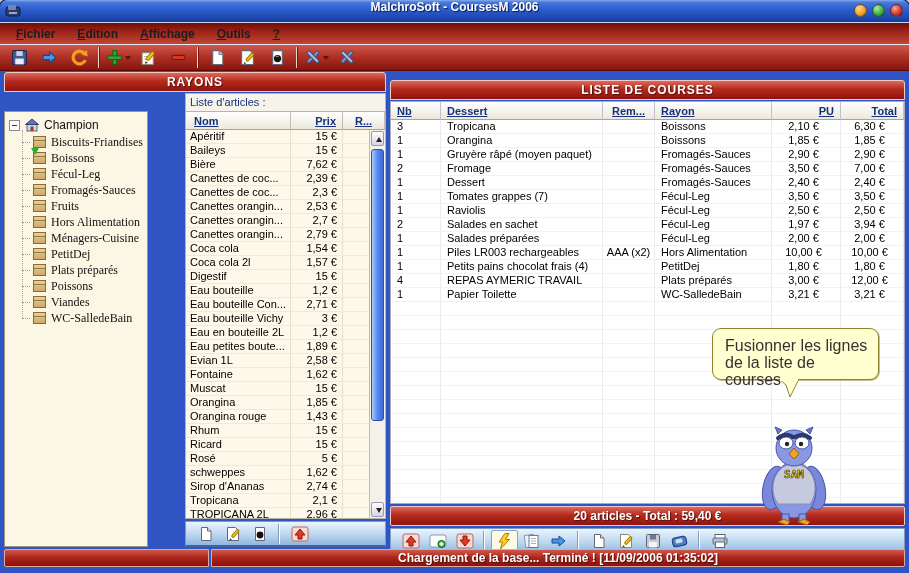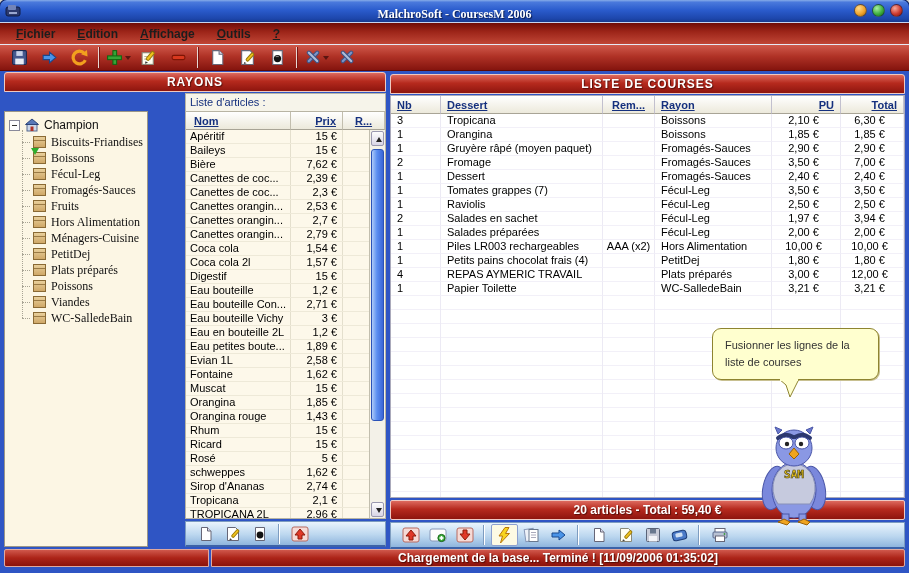--- a/index.html
+++ b/index.html
@@ -2,21 +2,21 @@
 <html><head>
 <meta charset="utf-8">
 <style>
   html,body{margin:0;padding:0;background:#d8d4c8;font-family:"Liberation Sans","DejaVu Sans",sans-serif;}
   *{box-sizing:border-box;}
   .window{position:relative;width:909px;height:573px;background:#2f55c4;border-radius:7px 7px 0 0;overflow:hidden;box-shadow:0 0 0 1px #10255e;}
 
   
   .titlebar{position:absolute;left:0;top:0;width:100%;height:22px;
     background:linear-gradient(180deg,#87ace8 0%,#4a79dc 10%,#2b5ccd 45%,#1d46ab 85%,#163a90 100%);
-    border-radius:7px 7px 0 0;display:flex;align-items:flex-end;font-family:Liberation Serif, serif;}
+    border-radius:7px 7px 0 0;display:flex;align-items:flex-start;}
   .app-icon{position:absolute;left:5px;top:3px;width:18px;height:15px;}
   .title-text{width:100%;text-align:center;color:#fff;font-size:12px;font-weight:bold;text-shadow:1px 1px 1px #0a1c50;}
   .win-buttons{position:absolute;right:6px;top:4px;display:flex;gap:5px;}
   .orb{width:13px;height:13px;border-radius:50%;border:1px solid rgba(20,30,70,.6);}
   .orb.min{background:radial-gradient(circle at 35% 30%,#ffd98a,#f0a42c 55%,#9c5e08);}
   .orb.max{background:radial-gradient(circle at 35% 30%,#a8f0a0,#3fae3f 55%,#146614);}
   .orb.close{background:radial-gradient(circle at 35% 30%,#f8a89a,#cc3a2e 55%,#771208);}
 
   
   .menubar{position:absolute;left:0;top:22px;width:100%;height:22px;
@@ -33,21 +33,21 @@
   .tb-btn{width:30px;height:23px;display:flex;align-items:center;justify-content:center;position:relative;}
   .tb-sep{width:1px;height:21px;background:#e8d8d4;margin:0 4px;box-shadow:1px 0 0 #7a1410;}
   .caret{width:0;height:0;border-left:3px solid transparent;border-right:3px solid transparent;border-top:4px solid #5a1410;margin-left:2px;}
 
   
   .panel-header{height:20px;background:linear-gradient(180deg,#dd6a5e 0%,#b62a1e 45%,#8e150e 100%);
     border:1px solid #efc9c2;border-radius:3px 3px 0 0;color:#fff;font-weight:bold;font-size:12px;
     display:flex;align-items:center;justify-content:center;letter-spacing:1px;text-shadow:1px 1px 1px #58100a;}
 
   .left-panel{position:absolute;left:4px;top:72px;width:382px;height:475px;}
-  .right-panel{position:absolute;left:390px;top:74px;width:515px;height:475px;}
+  .right-panel{position:absolute;left:390px;top:80px;width:515px;height:475px;}
 
   
   .tree{position:absolute;left:0;top:39px;width:144px;bottom:0;background:#fcf6e4;border:1px solid #9a9688;overflow:hidden;padding:4px 0 0 4px;}
   .tree-root{display:flex;align-items:center;height:18px;font-size:12px;color:#111;gap:4px;}
   .expander{width:11px;height:11px;background:#fff;border:1px solid #8a8a9a;position:relative;flex:0 0 auto;}
   .expander::after{content:"";position:absolute;left:2px;top:4px;width:5px;height:1px;background:#333;}
   .tree-children{position:relative;margin-left:22px;}
   .tree-children::before{content:"";position:absolute;left:-9px;top:-4px;bottom:8px;border-left:1px dotted #a8a494;}
   .tree-item{display:flex;align-items:center;height:16px;font-size:12px;color:#111;gap:5px;position:relative;padding-left:2px;cursor:default;font-family:Liberation Serif, serif;}
   .tree-item::before{content:"";position:absolute;left:-9px;top:8px;width:8px;border-top:1px dotted #a8a494;}
@@ -110,21 +110,21 @@
   
   .statusbar{position:absolute;left:4px;right:4px;top:549px;height:18px;display:flex;}
   .status-seg{background:linear-gradient(180deg,#d0584c 0%,#ac2418 50%,#8a120c 100%);border:1px solid #e0a89e;}
   .status-left{width:205px;border-radius:2px 0 0 2px;}
   .status-main{flex:1;margin-left:2px;display:flex;align-items:center;justify-content:center;
     color:#fff;font-size:12px;font-weight:bold;text-shadow:1px 1px 1px #4e0c06;border-radius:0 2px 2px 0;}
 
   
   .tooltip{position:absolute;left:712px;top:328px;width:167px;height:52px;background:#ffffcf;
     border:1px solid #8e8430;border-radius:9px;z-index:6;padding:8px 8px 0 12px;
-    font-size:11px;color:#333;line-height:17px;box-shadow:1px 1px 0 #c8c090;}
+    font-size:16px;color:#333;line-height:17px;box-shadow:1px 1px 0 #c8c090;}
   .tooltip-tail{position:absolute;left:778px;top:379px;z-index:7;}
   .mascot{position:absolute;left:760px;top:426px;width:68px;height:102px;z-index:8;}
 
   .icon16{display:block;}
 </style>
 </head>
 <body>
 
 <div class="window">
 

